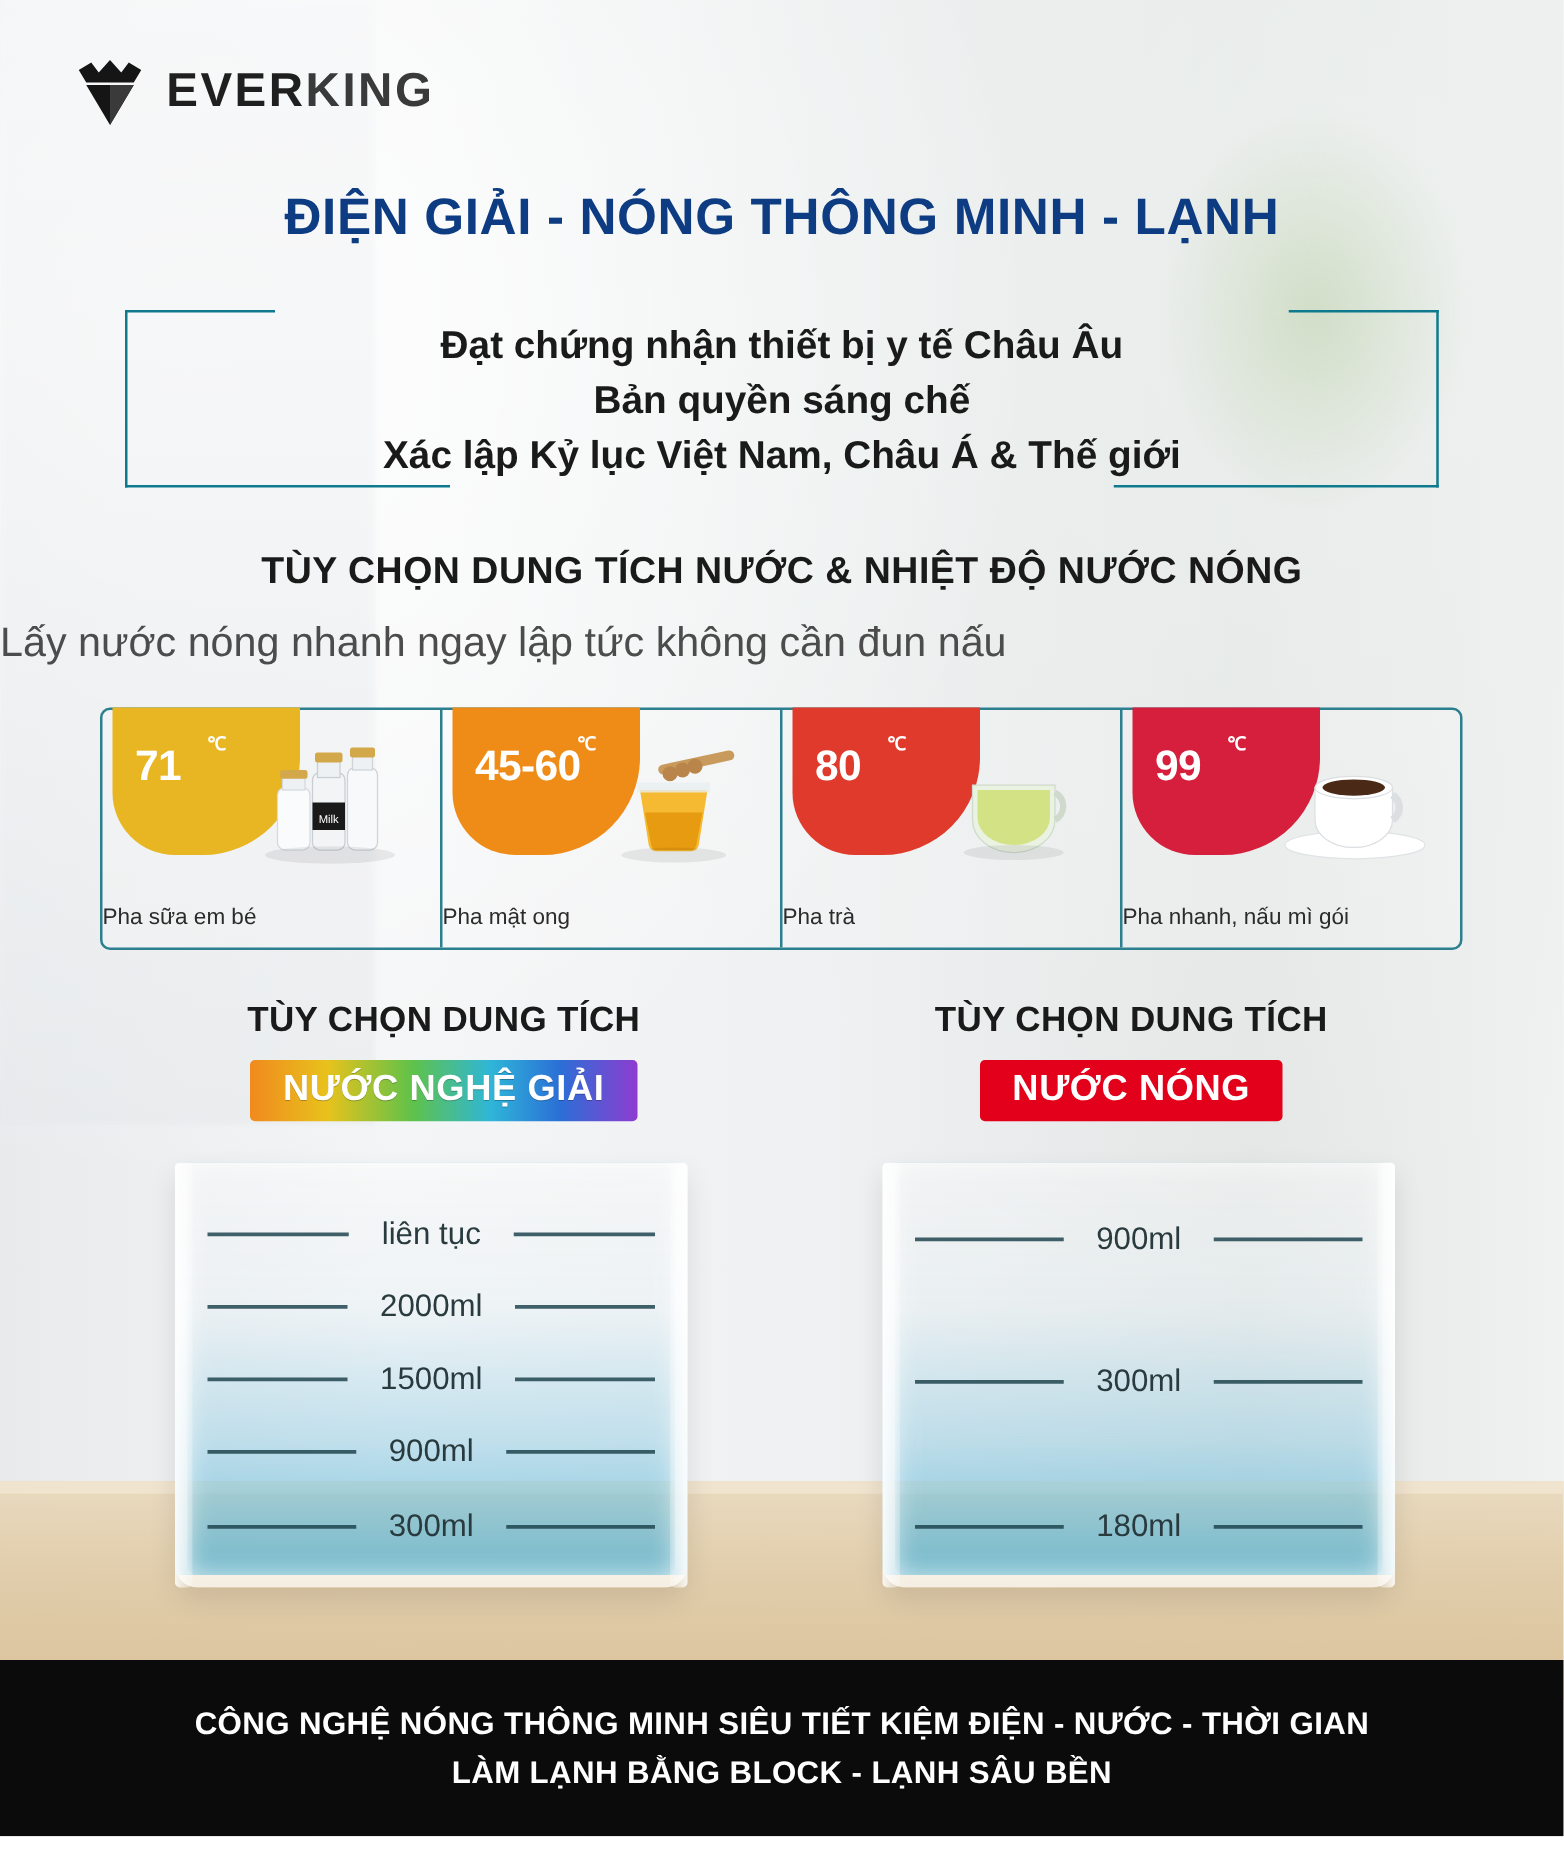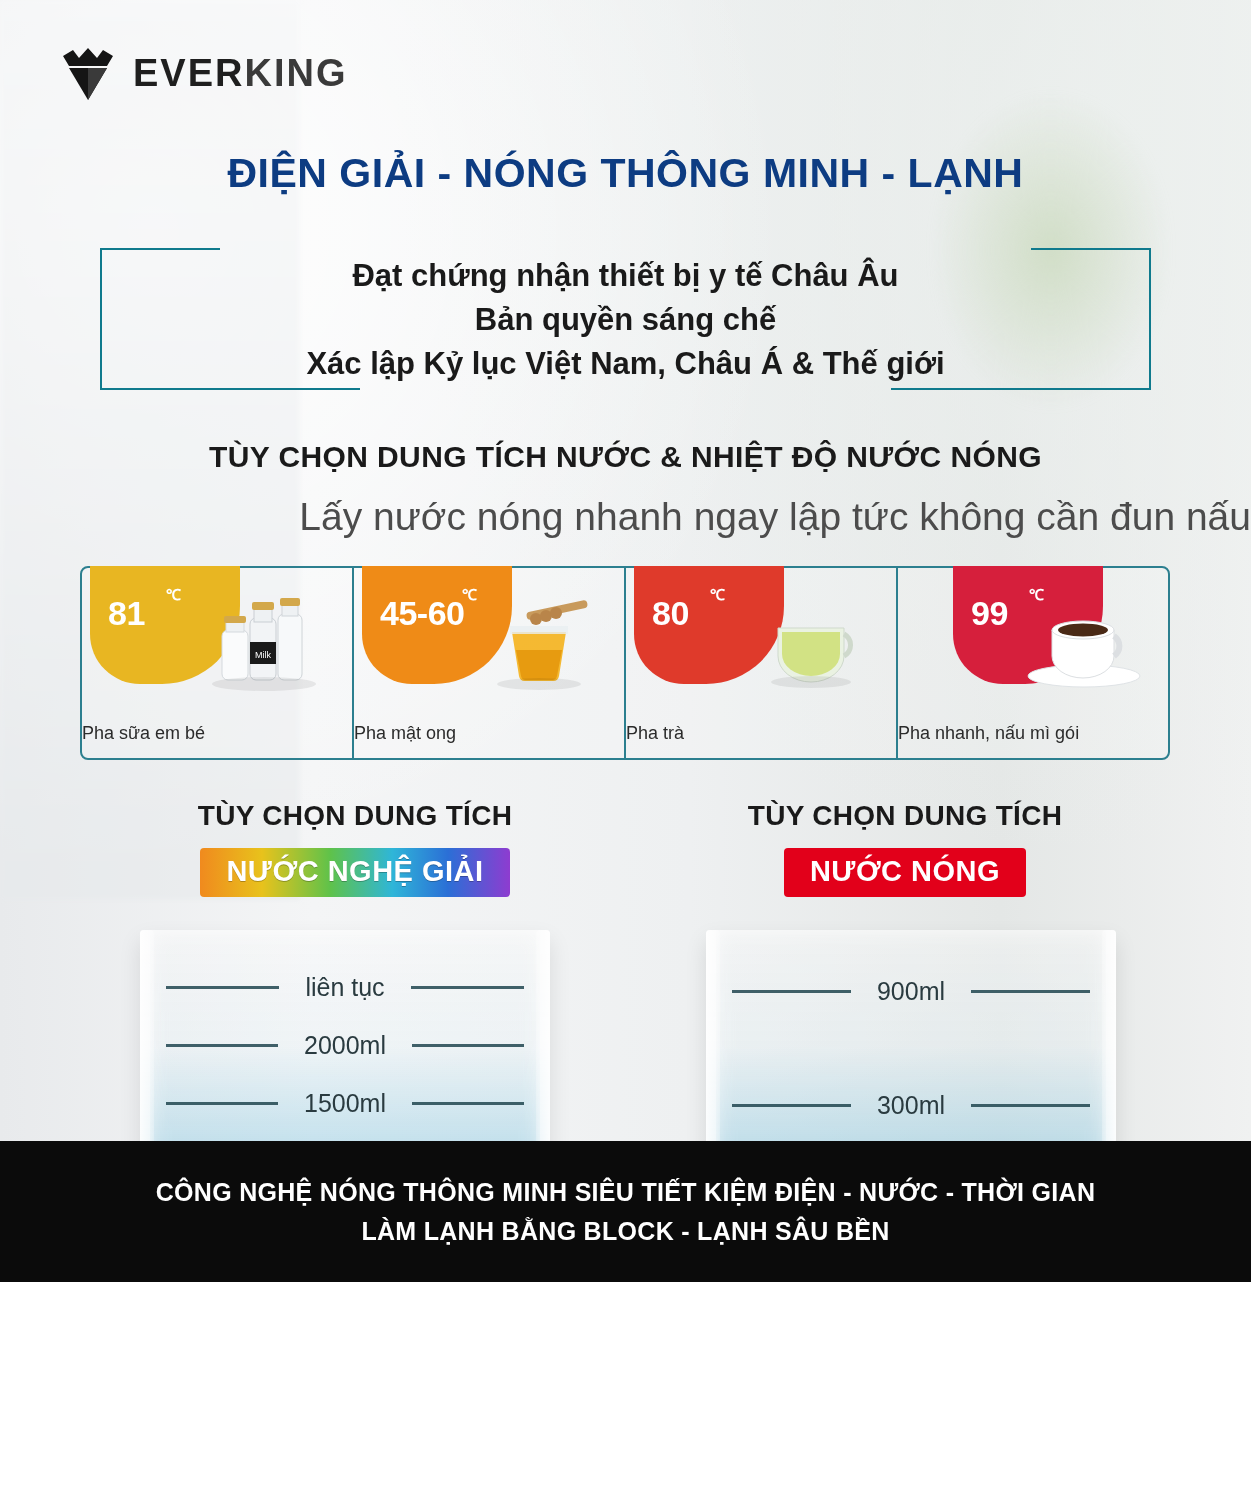--- a/index.html
+++ b/index.html
@@ -6,21 +6,21 @@
   html, body {
     width: 1251px;
     height: 1501px;
     font-family: "Liberation Sans", sans-serif;
     background: #ffffff;
     overflow: hidden;
   }
   .page {
     position: relative;
     width: 1251px;
-    height: 1282px;
+    height: 1469px;
     background:
       linear-gradient(180deg, #f2f3f5 0%, #eceef0 55%, #e9ebed 100%);
     overflow: hidden;
   }
   
   .bg-blur {
     position: absolute;
     inset: 0;
     background:
       radial-gradient(circle at 12% 18%, rgba(255,255,255,0.95) 0%, rgba(255,255,255,0) 42%),
@@ -108,22 +108,22 @@
     text-align: center;
     font-size: 30px;
     font-weight: 800;
     color: #1a1a1a;
     letter-spacing: .4px;
     white-space: nowrap;
   }
   .sec-sub {
     position: absolute;
     left: 0; right: 0; top: 495px;
-    text-align: right;
-    font-size: 39px;
+    text-align: left;
+    font-size: 33px;
     color: #4c4c4c;
     white-space: nowrap;
   }
 
   
   .temp-strip {
     position: absolute;
     left: 80px; top: 566px;
     width: 1090px;
     height: 194px;
@@ -140,21 +140,21 @@
   .temp-cell:last-child { border-right: none; }
   .blob {
     position: absolute;
     left: 8px; top: -2px;
     width: 150px; height: 118px;
     border-radius: 0 0 70px 60px / 0 0 64px 64px;
   }
   .blob.c1 { background:#e8b622; border-radius: 0 0 78px 50px; }
   .blob.c2 { background:#ef8b17; border-radius: 0 0 78px 50px; }
   .blob.c3 { background:#df3a2b; border-radius: 0 0 78px 50px; }
-  .blob.c4 { background:#d61f3c; border-radius: 0 0 78px 50px; margin-left: 47px; }
+  .blob.c4 { background:#d61f3c; border-radius: 0 0 78px 50px; }
   .blob .val {
     position: absolute;
     left: 18px; top: 28px;
     color: #fff;
     font-size: 34px;
     font-weight: 700;
     letter-spacing: -.5px;
   }
   .blob .unit {
     position: absolute;
@@ -322,21 +322,21 @@
     </div>
   </div>
 
   <div class="sec-head">TÙY CHỌN DUNG TÍCH NƯỚC &amp; NHIỆT ĐỘ NƯỚC NÓNG</div>
   <div class="sec-sub">Lấy nước nóng nhanh ngay lập tức không cần đun nấu</div>
 
   <div class="temp-strip">
 
     <div class="temp-cell">
       <div class="blob c1">
-        <span class="val">81</span>
+        <span class="val">71</span>
         <span class="unit" style="left:76px">℃</span>
       </div>
       <div class="art">
         <svg width="150" height="104" viewBox="0 0 150 104">
           <g>
             <rect x="58" y="28" width="26" height="62" rx="6" fill="#f2f4f6" stroke="#c9ced3"></rect>
             <rect x="62" y="16" width="18" height="16" fill="#eef1f3" stroke="#c9ced3"></rect>
             <rect x="60" y="12" width="22" height="8" rx="2" fill="#d3a84b"></rect>
             <rect x="58" y="52" width="26" height="22" fill="#1a1a1a"></rect>
             <text x="71" y="68" font-size="9" fill="#fff" text-anchor="middle" font-family="Liberation Sans">Milk</text>

